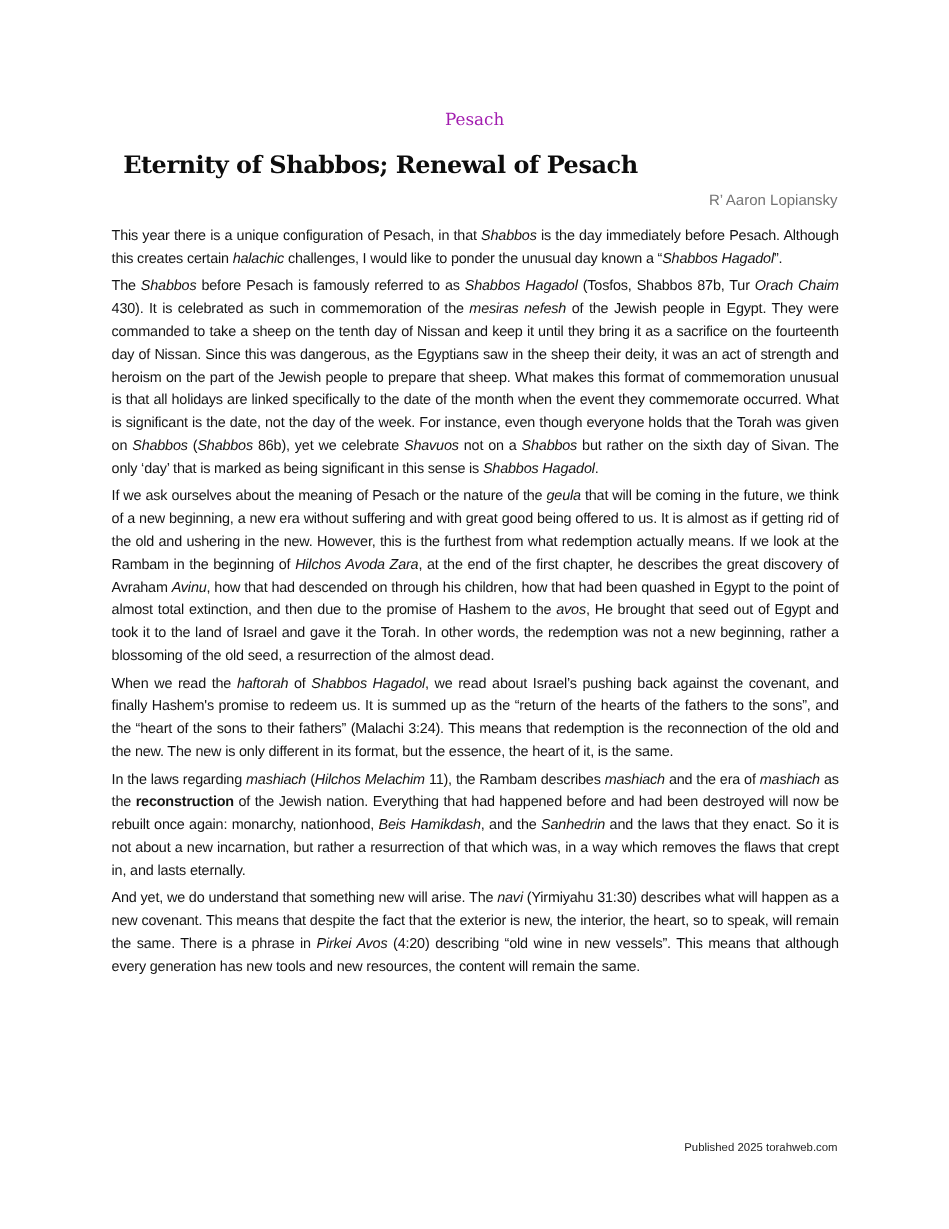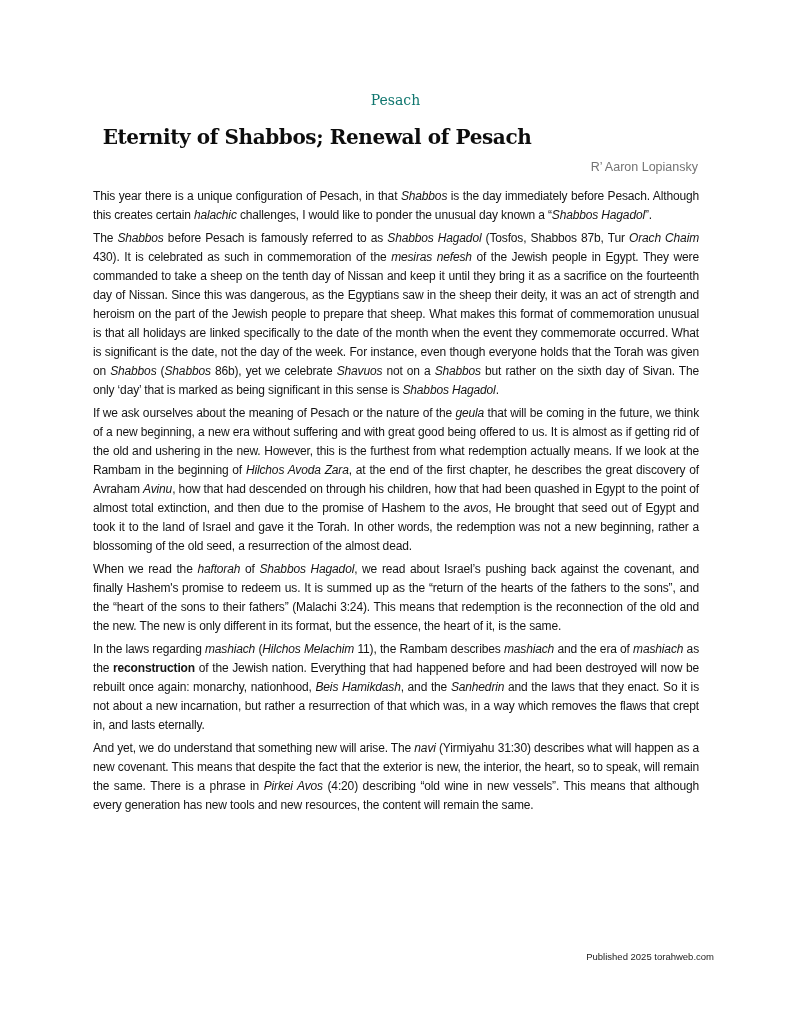--- a/index.html
+++ b/index.html
@@ -22,21 +22,21 @@
       background: #ffffff;
     }
     .kicker {
       position: absolute;
       top: 92px;
       left: 0;
       width: 791px;
       text-align: center;
       font-family: "DejaVu Serif", "Liberation Serif", serif;
       font-size: 14px;
-      color: #0f766e;
+      color: #a21caf;
     }
     .title {
       position: absolute;
       top: 125px;
       left: 0;
       width: 634px;
       text-align: center;
       font-family: "DejaVu Serif", "Liberation Serif", serif;
       font-weight: bold;
       font-size: 20px;
@@ -69,21 +69,21 @@
       hyphens: none;
     }
     .body p + p {
       margin-top: 0;
     }
     .body em { font-style: italic; }
     .body strong { font-weight: bold; }
     .footer {
       position: absolute;
       top: 951px;
-      right: 77px;
+      right: 93px;
       font-family: "Liberation Sans", sans-serif;
       font-size: 9.5px;
       color: #222222;
     }
   </style>
 </head>
 <body>
 
 <div class="page">
   <div class="kicker">Pesach</div>

